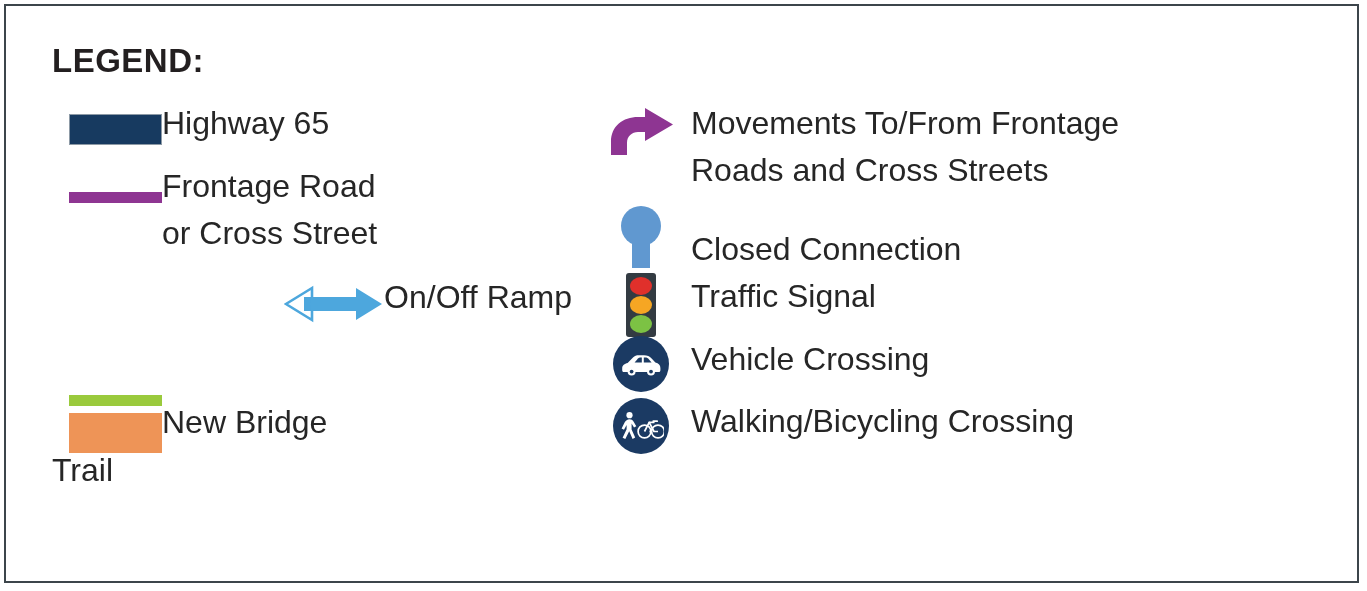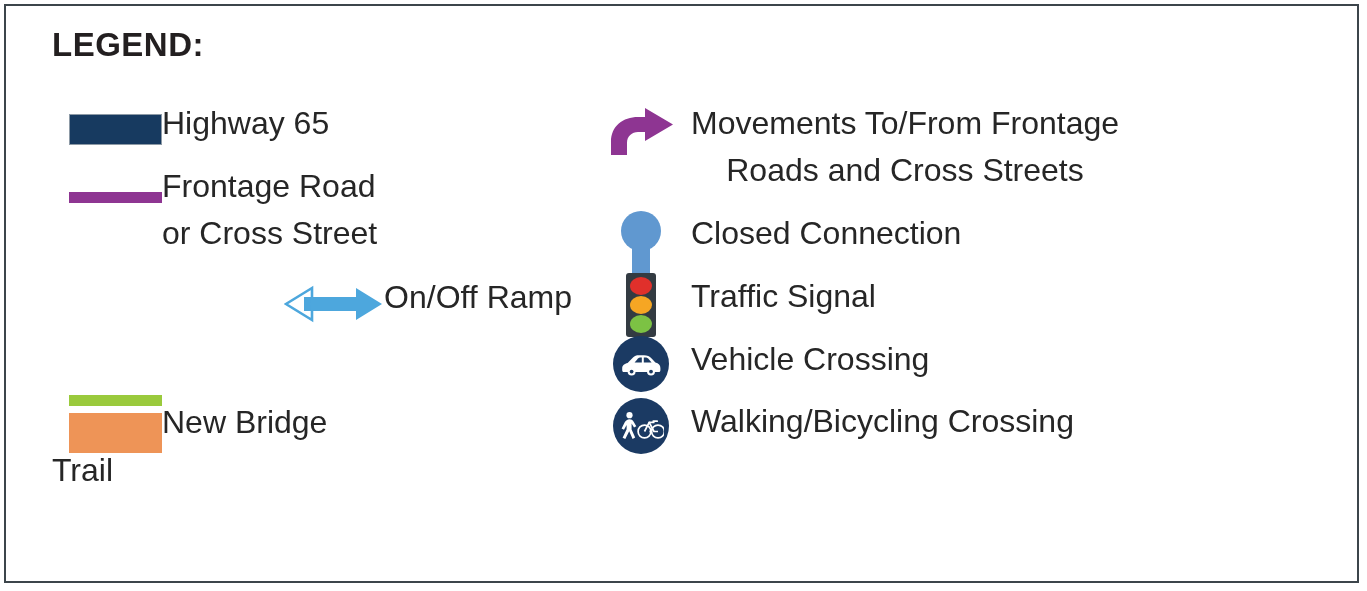--- a/index.html
+++ b/index.html
@@ -22,21 +22,21 @@
     width: 1355px;
     height: 579px;
     border: 2px solid #3c454b;
     background: #ffffff;
     box-sizing: border-box;
   }
 
   #legend-title {
     position: absolute;
     left: 46px;
-    top: 20px;
+    top: 36px;
     font-size: 33px;
     font-weight: bold;
     color: #231f20;
     letter-spacing: 0.5px;
     white-space: nowrap;
   }
 
   .column {
     position: absolute;
   }
@@ -103,22 +103,22 @@
     background: #ee9457;
     margin-left: 17px;
     margin-top: 14px;
   }
   .swatch-ramp {
     margin-left: 10px;
     margin-top: 10px;
   }
 
   
-  .row-movements { height: 110px; text-align: center; }
-  .row-closed    { height: 63px; }
+  .row-movements { height: 110px; }
+  .row-closed    { height: 63px; align-items: flex-end; }
   .row-signal    { height: 63px; }
   .row-walkbike  { height: 63px; }
   .row-vehicle   { height: 62px; }
 
   .sym-wrap { position: relative; display: block; }
 
   .icon-circle {
     width: 56px; height: 56px;
     border-radius: 50%;
     background: #1b3a63;

